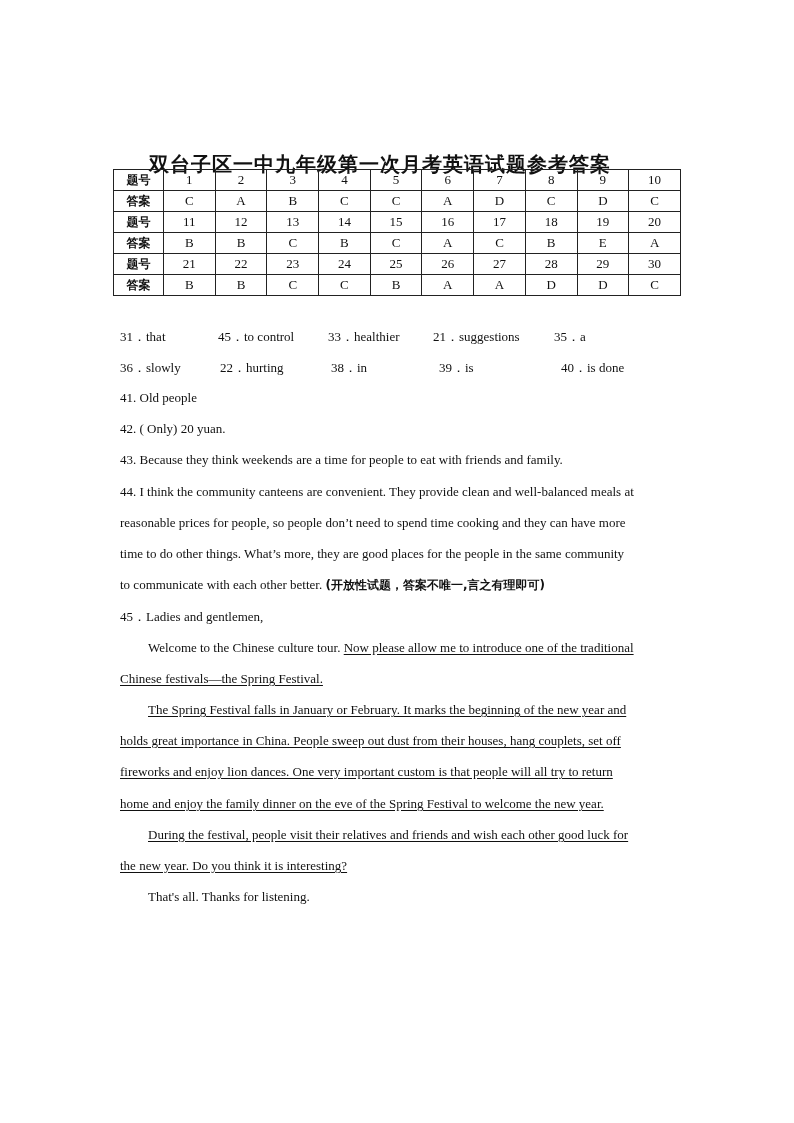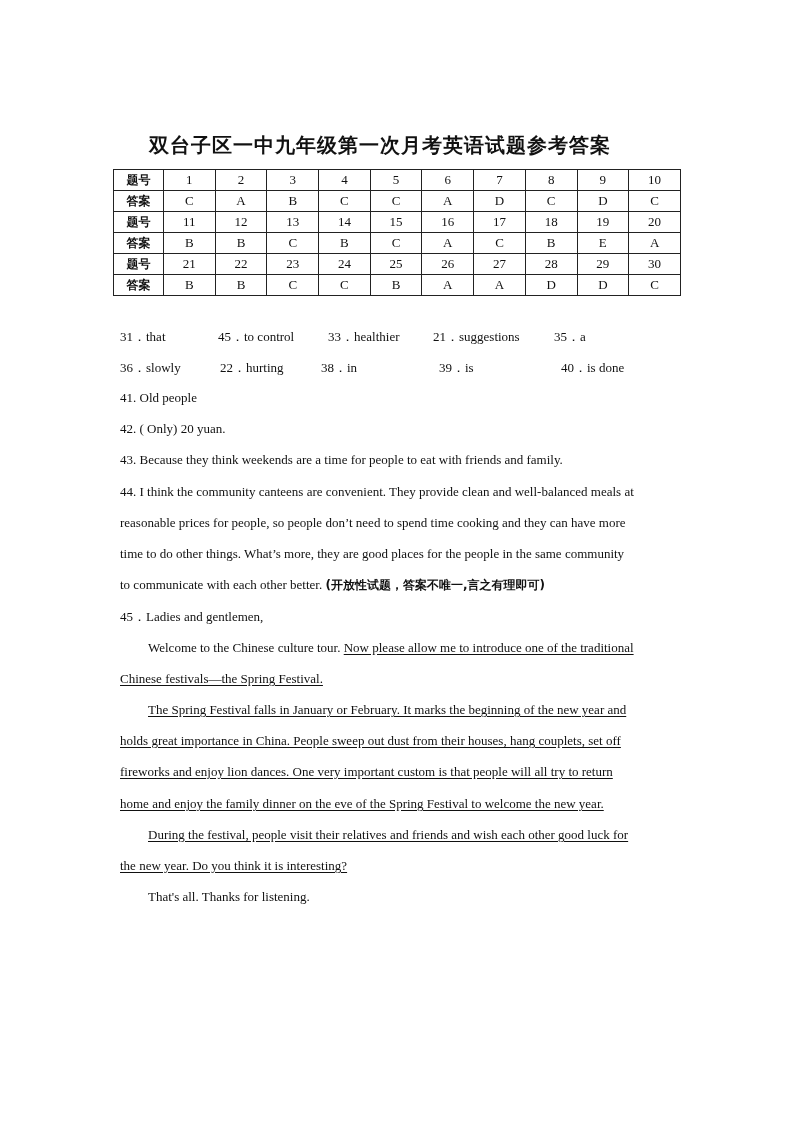--- a/index.html
+++ b/index.html
@@ -1,18 +1,18 @@
 <!DOCTYPE html>
 <html><head>
 <meta charset="utf-8">
 <style>
   html, body { margin: 0; padding: 0; background: #ffffff; }
   body { width: 794px; height: 1123px; position: relative; overflow: hidden;
          font-family: "Liberation Serif", "DejaVu Serif", serif; color: #111; }
-  .title { position: absolute; top: 132px; left: 0; width: 688px; text-align: center;
+  .title { position: absolute; top: 151px; left: 0; width: 688px; text-align: center;
            font-family: "DejaVu Sans", sans-serif; font-size: 20px; font-weight: bold;
            letter-spacing: 1px; padding-left: 72px; box-sizing: border-box; color: #111; }
   table.ans { position: absolute; top: 169px; left: 113px; width: 568px;
               border-collapse: collapse; table-layout: fixed; }
   table.ans td { border: 1px solid #222; height: 20px; padding: 0; text-align: center;
                  font-size: 13px; line-height: 20px; }
   table.ans td.hdr { width: 49px; font-family: "DejaVu Sans", sans-serif; font-weight: bold; font-size: 12px; }
   .line { position: absolute; left: 120px; font-size: 13px; white-space: nowrap; }
   .u { text-decoration: underline; text-underline-offset: 2px; }
   .cn { font-family: "DejaVu Sans", sans-serif; font-size: 12px; font-weight: bold; }
@@ -107,21 +107,21 @@
 </table>
 
 <div>
   <span class="seg line" style="top:328px;left:120px">31．that</span>
   <span class="seg line" style="top:328px;left:218px">45．to control</span>
   <span class="seg line" style="top:328px;left:328px">33．healthier</span>
   <span class="seg line" style="top:328px;left:433px">21．suggestions</span>
   <span class="seg line" style="top:328px;left:554px">35．a</span>
   <span class="seg line" style="top:359px;left:120px">36．slowly</span>
   <span class="seg line" style="top:359px;left:220px">22．hurting</span>
-  <span class="seg line" style="top:359px;left:321px">38．in</span>
+  <span class="seg line" style="top:359px;left:331px">38．in</span>
   <span class="seg line" style="top:359px;left:439px">39．is</span>
   <span class="seg line" style="top:359px;left:561px">40．is done</span>
 </div>
 
 <div class="line" style="top:390px">41. Old people</div>
 <div class="line" style="top:421px">42. ( Only) 20 yuan.</div>
 <div class="line" style="top:452px">43. Because they think weekends are a time for people to eat with friends and family.</div>
 
 <div>
   <div class="line" style="top:484px">44. I think the community canteens are convenient. They provide clean and well-balanced meals at</div>

